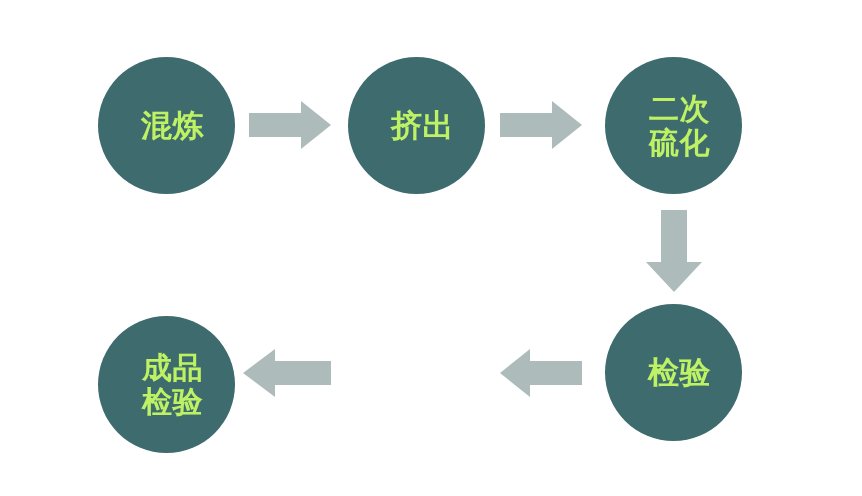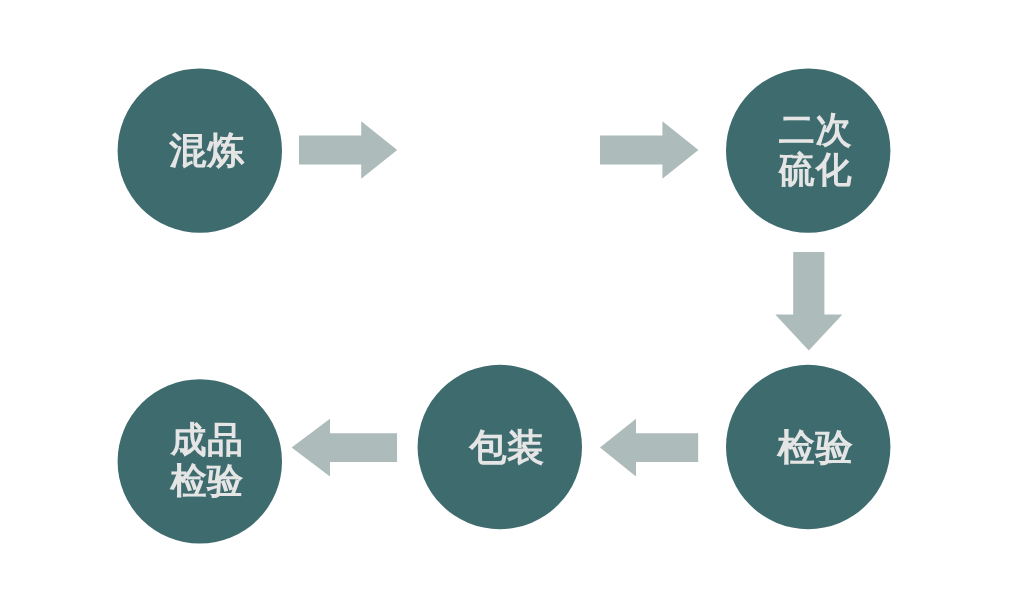--- a/index.html
+++ b/index.html
@@ -27,21 +27,21 @@
     width: 137px;
     height: 137px;
     border-radius: 50%;
     background: #3d6b6e;
     display: flex;
     align-items: center;
     justify-content: center;
     box-sizing: border-box;
   }
   .node-label {
-    color: #e5e5e5;
+    color: #bef264;
     font-size: 31px;
     font-weight: bold;
     line-height: 1.08;
     text-align: center;
     letter-spacing: 0.5px;
     white-space: pre-line;
     user-select: none;
     margin-left: 12px;
   }
   .node-label.two-line {
@@ -77,20 +77,23 @@
   <div class="node" id="node-1">
     <div class="node-label">混炼</div>
   </div>
 
   <div class="arrow" id="arrow-1">
     <svg width="82" height="48" viewBox="0 0 82 48" aria-hidden="true">
       <polygon points="0,12 52,12 52,0 82,24 52,48 52,36 0,36" fill="#aebbbb"></polygon>
     </svg>
   </div>
 
+  <div class="node" id="node-2">
+    <div class="node-label">挤出</div>
+  </div>
 
   <div class="arrow" id="arrow-2">
     <svg width="82" height="48" viewBox="0 0 82 48" aria-hidden="true">
       <polygon points="0,12 52,12 52,0 82,24 52,48 52,36 0,36" fill="#aebbbb"></polygon>
     </svg>
   </div>
 
   <div class="node" id="node-3">
     <div class="node-label two-line">二次
 硫化</div>
@@ -105,23 +108,20 @@
   <div class="node" id="node-4">
     <div class="node-label">检验</div>
   </div>
 
   <div class="arrow" id="arrow-4">
     <svg width="82" height="48" viewBox="0 0 82 48" aria-hidden="true">
       <polygon points="82,12 30,12 30,0 0,24 30,48 30,36 82,36" fill="#aebbbb"></polygon>
     </svg>
   </div>
 
-  <div class="node" id="node-5">
-    <div class="node-label">包装</div>
-  </div>
 
   <div class="arrow" id="arrow-5">
     <svg width="88" height="48" viewBox="0 0 88 48" aria-hidden="true">
       <polygon points="88,12 32,12 32,0 0,24 32,48 32,36 88,36" fill="#aebbbb"></polygon>
     </svg>
   </div>
 
   <div class="node" id="node-6">
     <div class="node-label two-line">成品
 检验</div>

